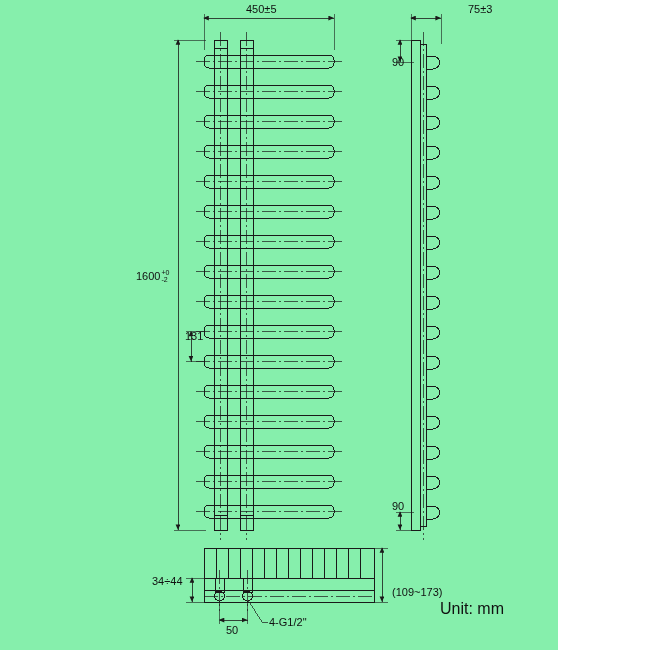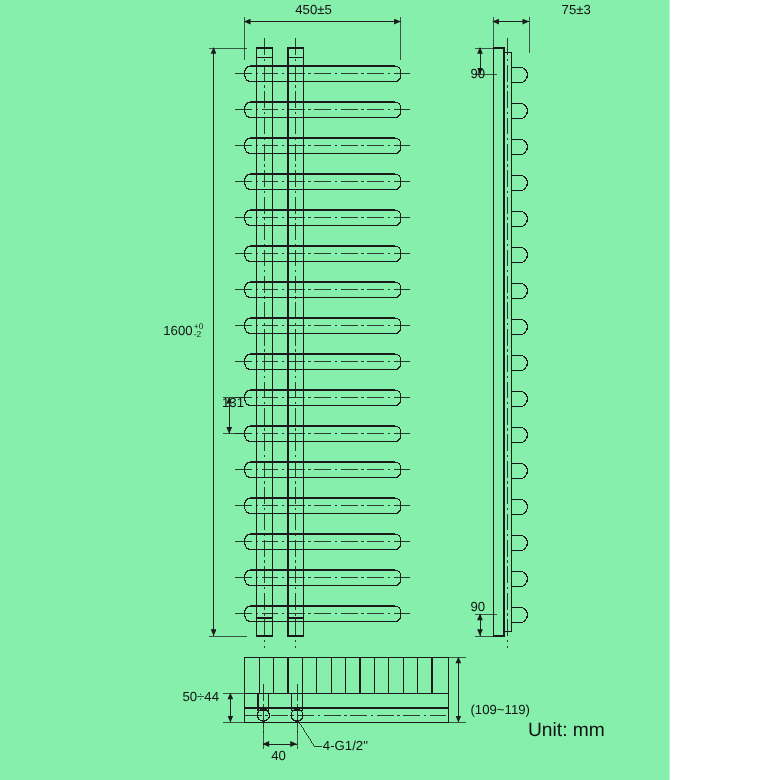--- a/index.html
+++ b/index.html
@@ -182,23 +182,23 @@
       <span class="lbl tiny" style="position:static;">+0</span>
       <span class="lbl tiny" style="position:static;">-2</span>
     </span>
   </div>
 
   <div class="lbl" style="left:185px;top:330px;">131</div>
 
   <div class="lbl" style="left:392px;top:56px;">90</div>
   <div class="lbl" style="left:392px;top:500px;">90</div>
 
-  <div class="lbl" style="left:152px;top:575px;">50÷44</div>
-
-  <div class="lbl" style="left:226px;top:624px;">40</div>
+  <div class="lbl" style="left:152px;top:575px;">34÷44</div>
+
+  <div class="lbl" style="left:226px;top:624px;">50</div>
 
   <div class="lbl" style="left:269px;top:616px;">4-G1/2"</div>
 
-  <div class="lbl" style="left:392px;top:586px;">(109~119)</div>
+  <div class="lbl" style="left:392px;top:586px;">(109~173)</div>
 
   <div class="lbl" style="left:440px;top:600px;font-size:16px;">Unit: mm</div>
 
 </div>
 
 </body></html>

